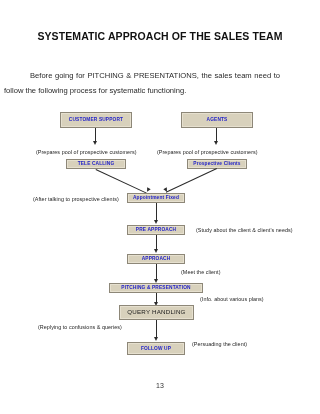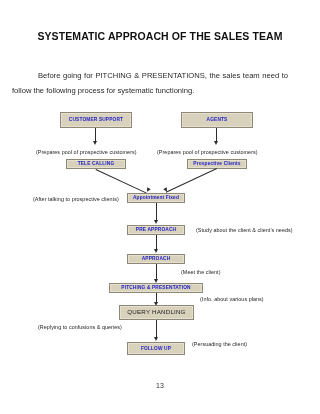--- a/index.html
+++ b/index.html
@@ -9,21 +9,21 @@
     color:#000000;overflow:hidden;position:relative;
   }
   .page{position:relative;width:320px;height:414px;}
 
   .doc-title{
     position:absolute;left:0;top:30px;width:320px;text-align:center;
     font-size:10.5px;font-weight:bold;letter-spacing:.1px;color:#111;
   }
 
   .intro{
-    position:absolute;left:12px;top:68px;width:276px;
+    position:absolute;left:4px;top:68px;width:276px;
     font-size:7.6px;line-height:15px;color:#2a2a2a;text-align:justify;
   }
   .intro .indent{display:inline-block;width:26px;}
 
   
   .box{
     position:absolute;box-sizing:border-box;
     background:#d8d1bc;
     border:1px solid #8d8778;
     box-shadow:inset 0 0 0 1px #e6e0cf;

